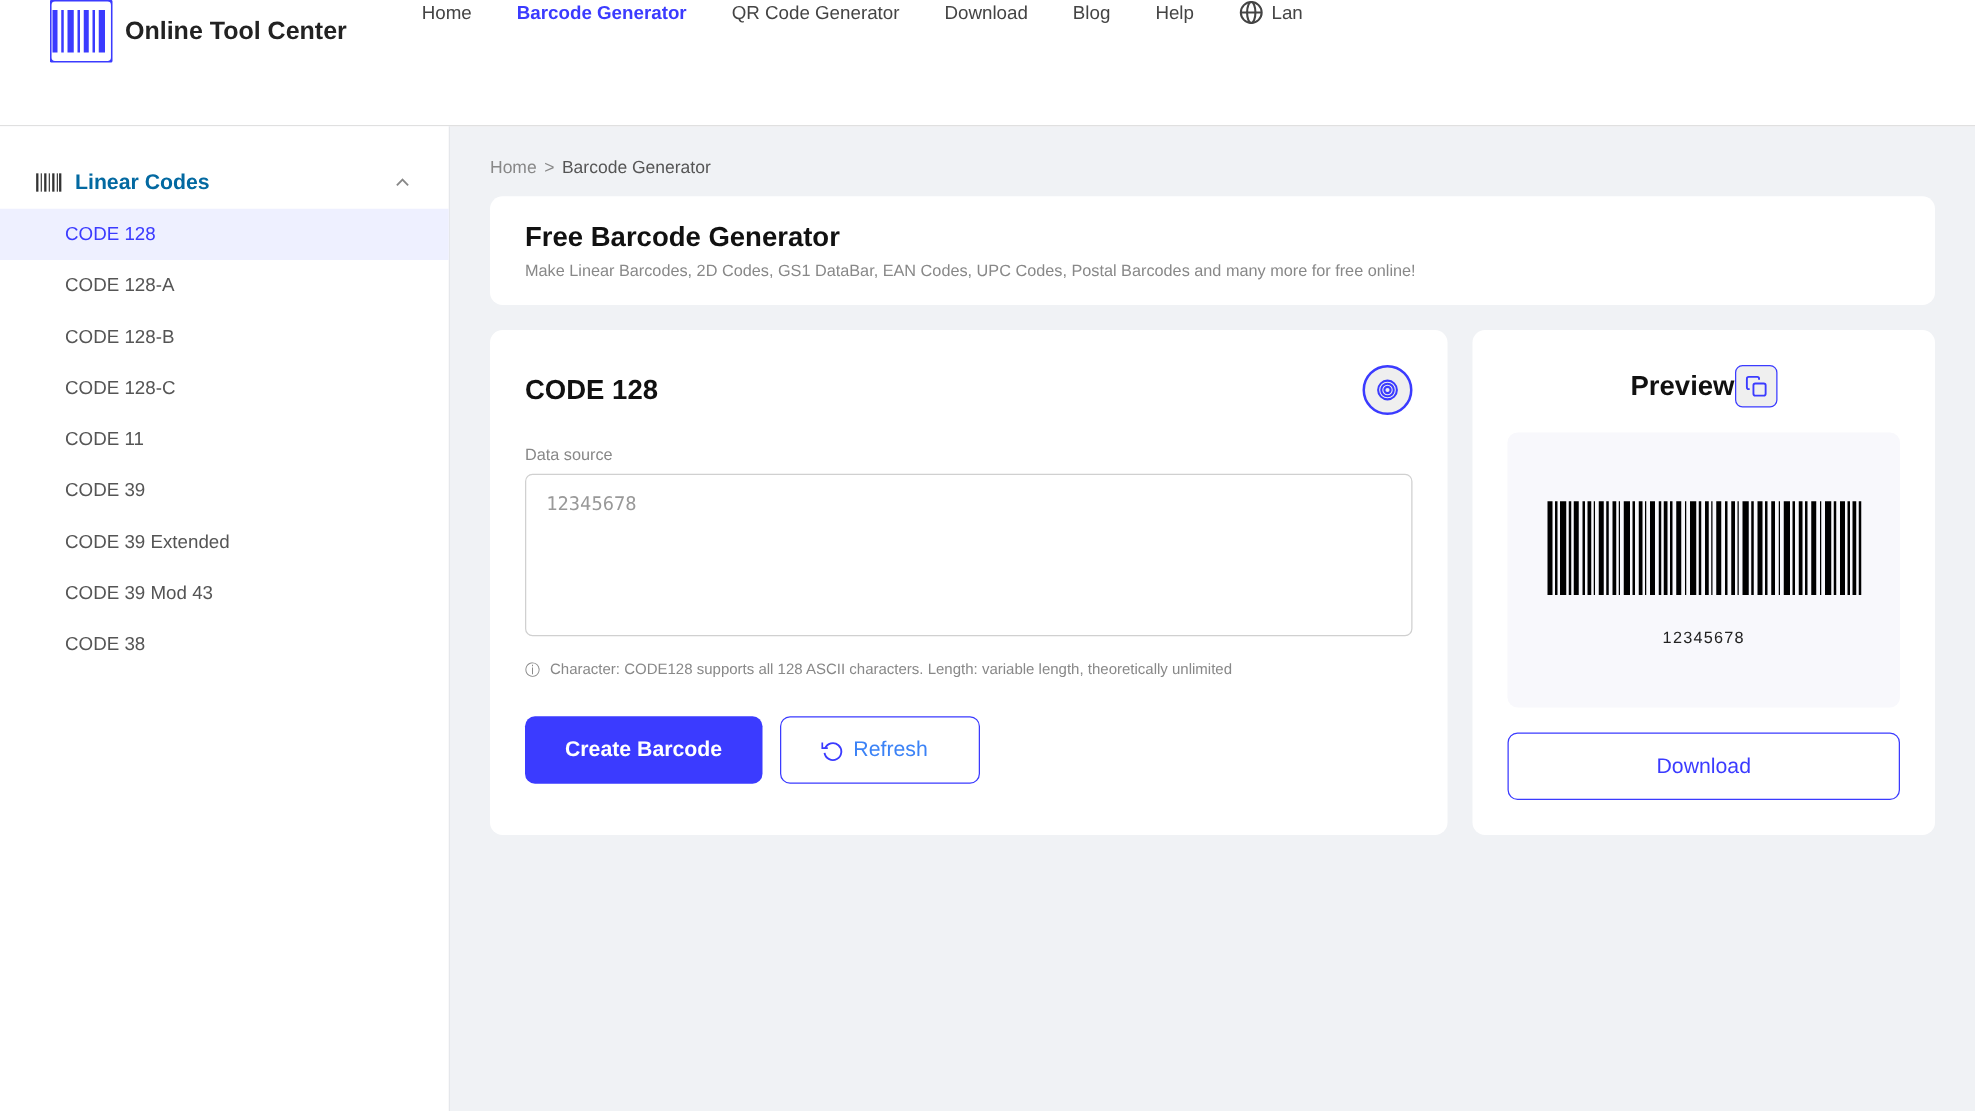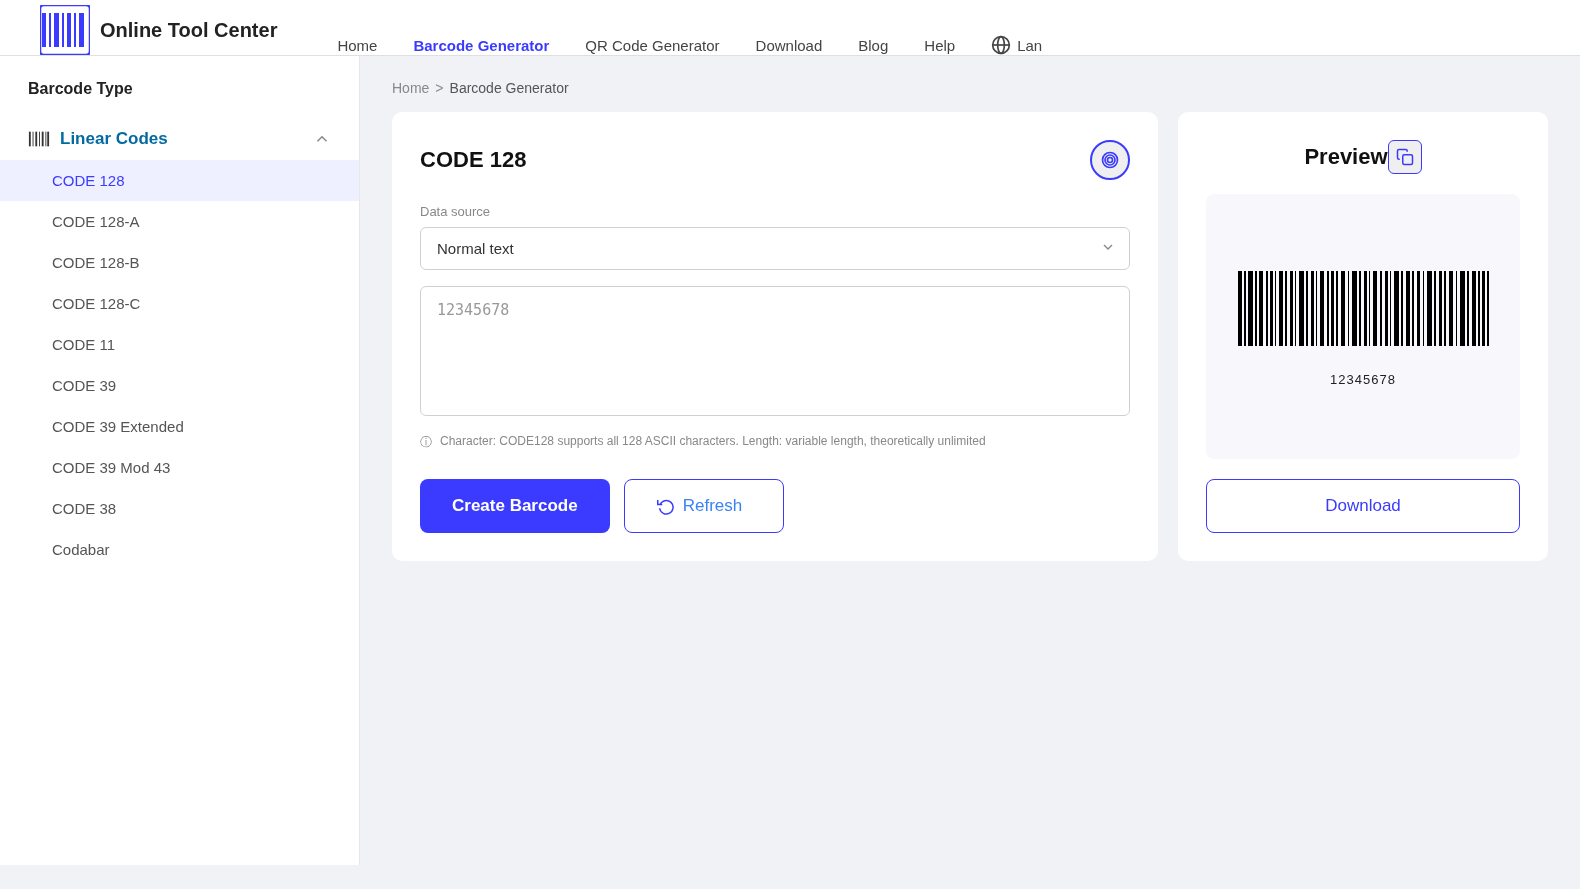--- a/index.html
+++ b/index.html
@@ -3,23 +3,23 @@
   <meta charset="utf-8">
   <style>
     * { box-sizing: border-box; margin: 0; padding: 0; }
     body { font-family: -apple-system, BlinkMacSystemFont, 'Segoe UI', sans-serif; background: #f0f2f5; color: #333; }
 
     
     .header {
       background: #fff;
       border-bottom: 1px solid #e0e0e0;
       padding: 0 40px;
-      height: 56px;
-      display: flex;
-      align-items: flex-end;
+      height: 101px;
+      display: flex;
+      align-items: flex-start;
       gap: 40px;
     }
     .logo-area {
       display: flex;
       align-items: center;
       gap: 10px;
       margin-right: 20px;
     }
     .logo-icon {
       width: 50px;
@@ -373,21 +373,20 @@
           <line x1="2" y1="12" x2="22" y2="12"></line>
         </svg>
       <span>Lan</span>
     </div>
   </nav>
 </header>
 
 <div class="layout">
 
   <aside class="sidebar">
-    <div class="sidebar-title">Barcode Type</div>
     <div class="sidebar-section">
       <div class="sidebar-section-header">
         <div class="sidebar-section-header-left">
           <svg width="22" height="22" viewBox="0 0 24 24" fill="none">
             <rect x="1" y="4" width="2" height="16" fill="#333"></rect>
             <rect x="5" y="4" width="1" height="16" fill="#333"></rect>
             <rect x="8" y="4" width="2" height="16" fill="#333"></rect>
             <rect x="12" y="4" width="1" height="16" fill="#333"></rect>
             <rect x="15" y="4" width="2" height="16" fill="#333"></rect>
             <rect x="19" y="4" width="1" height="16" fill="#333"></rect>
@@ -402,61 +401,52 @@
       <div>
         <div class="sidebar-item active">CODE 128</div>
         <div class="sidebar-item">CODE 128-A</div>
         <div class="sidebar-item">CODE 128-B</div>
         <div class="sidebar-item">CODE 128-C</div>
         <div class="sidebar-item">CODE 11</div>
         <div class="sidebar-item">CODE 39</div>
         <div class="sidebar-item">CODE 39 Extended</div>
         <div class="sidebar-item">CODE 39 Mod 43</div>
         <div class="sidebar-item">CODE 38</div>
-        <div class="sidebar-item">Codabar</div>
       </div>
     </div>
   </aside>
 
   <main class="main">
 
     <div class="breadcrumb">
       <span class="breadcrumb-link">Home</span>
       <span>&gt;</span>
       <span class="breadcrumb-current">Barcode Generator</span>
     </div>
 
+    <div class="page-header">
+      <div class="page-title">Free Barcode Generator</div>
+      <div class="page-subtitle">Make Linear Barcodes, 2D Codes, GS1 DataBar, EAN Codes, UPC Codes, Postal Barcodes and many more for free online!</div>
+    </div>
 
     <div class="content-row">
 
       <div class="form-panel">
         <div class="form-panel-header">
           <h2 class="form-panel-title">CODE 128</h2>
           <button class="settings-icon-btn" title="Settings">
             <svg width="20" height="20" viewBox="0 0 24 24" fill="none" stroke="#3b3bff" stroke-width="2">
               <circle cx="12" cy="12" r="3"></circle>
               <circle cx="12" cy="12" r="9"></circle>
               <circle cx="12" cy="12" r="6"></circle>
             </svg>
           </button>
         </div>
 
         <div class="form-label">Data source</div>
-        <div class="select-wrapper">
-          <select class="select-field">
-            <option>Normal text</option>
-            <option>Hex</option>
-            <option>Base64</option>
-          </select>
-          <span class="select-arrow">
-            <svg width="16" height="16" viewBox="0 0 24 24" fill="none" stroke="#888" stroke-width="2">
-                <polyline points="6 9 12 15 18 9"></polyline>
-              </svg>
-          </span>
-        </div>
 
         <div class="textarea-wrapper">
           <textarea class="text-area-field" placeholder="12345678" style="">12345678</textarea>
         </div>
 
         <div class="hint-text">
           <span class="hint-icon">ⓘ</span>
           <span>Character: CODE128 supports all 128 ASCII characters.
 Length: variable length, theoretically unlimited</span>
         </div>

